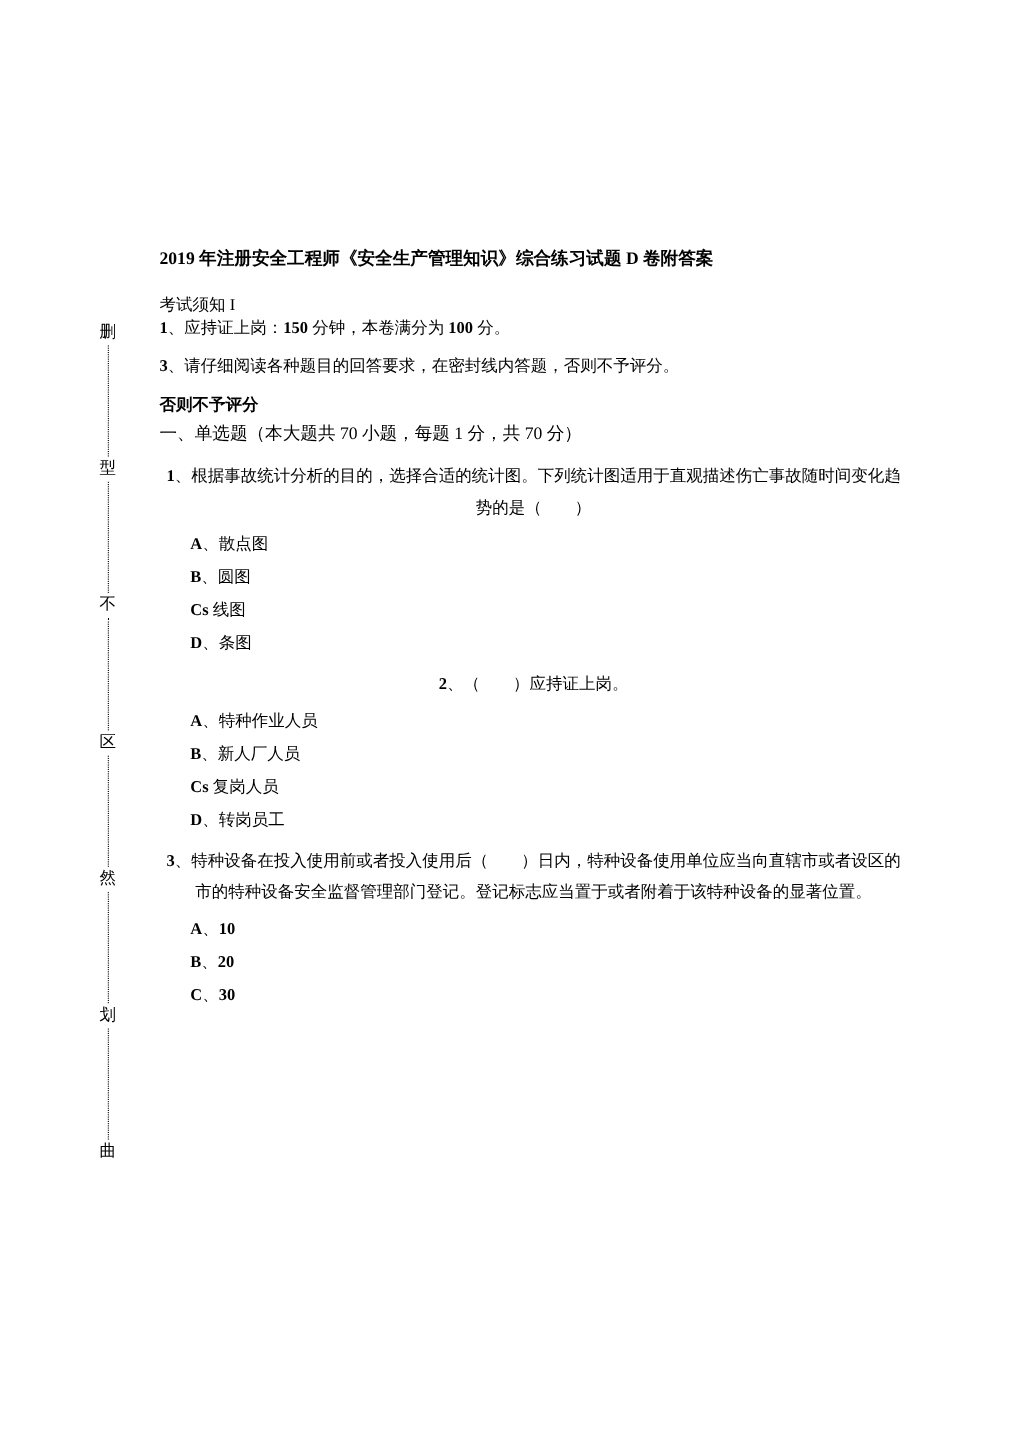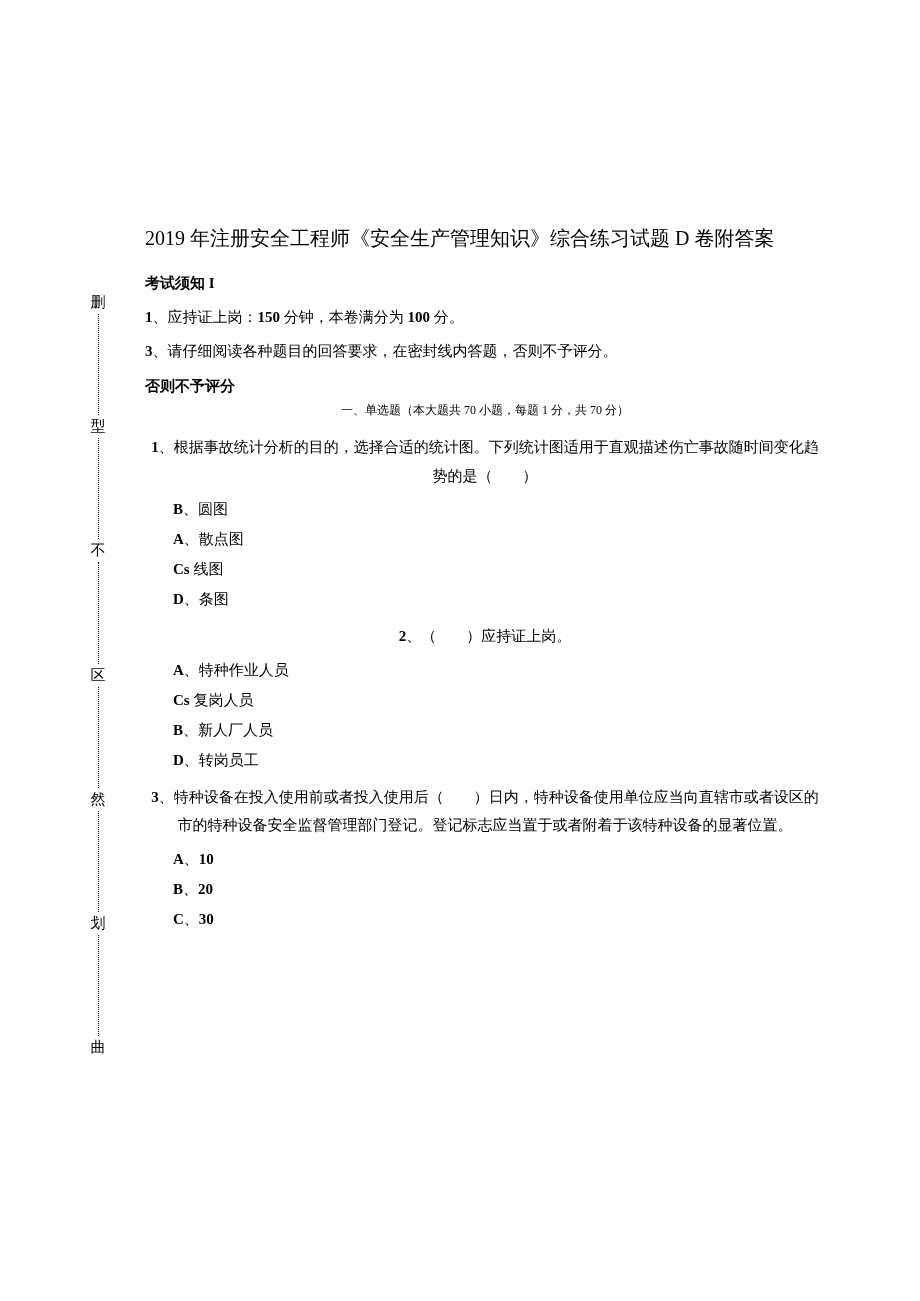--- a/index.html
+++ b/index.html
@@ -30,46 +30,45 @@
   }
 
   .page {
     position: absolute;
     left: 145px;
     top: 225px;
     width: 680px;
   }
 
   .title {
-    font-weight: normal;
-    font-size: 20px;
+    font-weight: bold;
+    font-size: 16px;
     margin-bottom: 22px;
   }
 
   .section-heading {
-    font-weight: bold;
-    margin-bottom: 12px;
+    font-weight: normal;
   }
 
   .rule {
     margin-bottom: 10px;
     line-height: 1.6;
   }
   .rule .lead { font-weight: bold; }
 
   .section-label {
     font-weight: bold;
     margin-top: 14px;
     margin-bottom: 6px;
   }
 
   .part-heading {
-    text-align: center;
+    text-align: left;
     font-weight: normal;
-    font-size: 12px;
+    font-size: 16px;
     margin: 4px 0 14px;
   }
 
   .question {
     margin-bottom: 8px;
   }
   .qtext {
     line-height: 1.9;
     text-align: center;
   }
@@ -117,35 +116,35 @@
 
   <div class="section-label">否则不予评分</div>
 
   <div class="part-heading">一、单选题（本大题共 70 小题，每题 1 分，共 70 分）</div>
 
   <div class="question">
     <div class="qtext">
       <span class="num">1</span><span>、根据事故统计分析的目的，选择合适的统计图。下列统计图适用于直观描述伤亡事故随时间变化趋势的是（　　）</span>
     </div>
     <div class="opts">
+      <div class="opt"><span class="oletter">A</span><span>、</span><span>散点图</span></div>
       <div class="opt"><span class="oletter">B</span><span>、</span><span>圆图</span></div>
-      <div class="opt"><span class="oletter">A</span><span>、</span><span>散点图</span></div>
       <div class="opt"><span class="oletter">Cs</span><span> </span><span>线图</span></div>
       <div class="opt"><span class="oletter">D</span><span>、</span><span>条图</span></div>
     </div>
   </div>
 
   <div class="question">
     <div class="qtext">
       <span class="num">2</span><span>、（　　）应持证上岗。</span>
     </div>
     <div class="opts">
       <div class="opt"><span class="oletter">A</span><span>、</span><span>特种作业人员</span></div>
+      <div class="opt"><span class="oletter">B</span><span>、</span><span>新人厂人员</span></div>
       <div class="opt"><span class="oletter">Cs</span><span> </span><span>复岗人员</span></div>
-      <div class="opt"><span class="oletter">B</span><span>、</span><span>新人厂人员</span></div>
       <div class="opt"><span class="oletter">D</span><span>、</span><span>转岗员工</span></div>
     </div>
   </div>
 
   <div class="question">
     <div class="qtext">
       <span class="num">3</span><span>、特种设备在投入使用前或者投入使用后（　　）日内，特种设备使用单位应当向直辖市或者设区的市的特种设备安全监督管理部门登记。登记标志应当置于或者附着于该特种设备的显著位置。</span>
     </div>
     <div class="opts">
       <div class="opt"><span class="oletter">A</span><span>、</span><span class="oletter">10</span></div>

